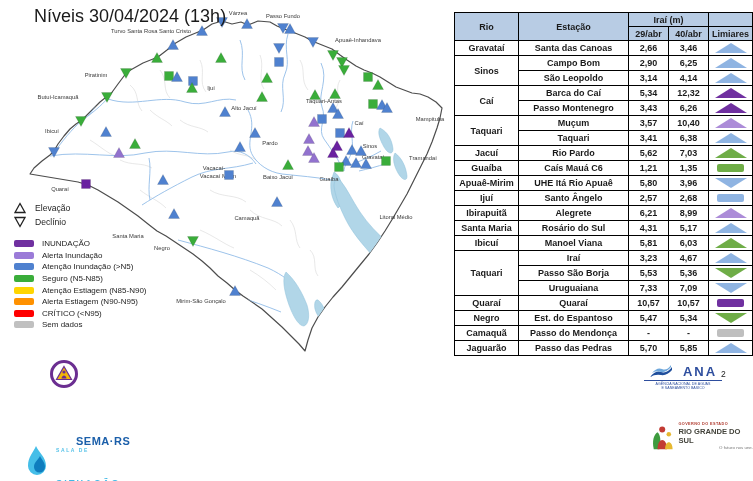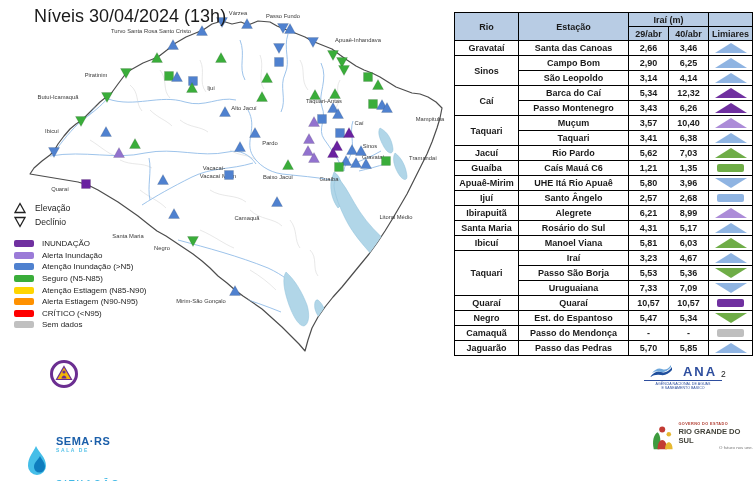--- a/index.html
+++ b/index.html
@@ -22,21 +22,21 @@
   #levels-table{position:absolute;left:454px;top:12px;border-collapse:collapse;table-layout:fixed;}
   #levels-table th,#levels-table td{border:1px solid #000;font-size:9px;font-weight:bold;color:#1a1a1a;text-align:center;vertical-align:middle;padding:0;overflow:hidden;white-space:nowrap;}
   #levels-table th{background:#b8cce4;height:13px;}
   #levels-table td{height:14px;background:#fff;}
   .tri-up{width:0;height:0;border-left:16px solid transparent;border-right:16px solid transparent;border-bottom:10px solid #8fb4e2;margin:0 auto;}
   .tri-down{width:0;height:0;border-left:16px solid transparent;border-right:16px solid transparent;border-top:10px solid #8fb4e2;margin:0 auto;}
   .rect-shape{width:27px;height:8px;border-radius:2px;background:#8fb4e2;margin:0 auto;}
   
   #defesa-logo{position:absolute;left:49px;top:359px;}
   #sema-logo{position:absolute;left:26px;top:436px;display:flex;align-items:center;gap:6px;}
-  .sema-name{font-size:11px;font-weight:bold;color:#1b5faa;letter-spacing:0.5px;line-height:11px;}
+  .sema-name{font-size:11px;font-weight:bold;color:#1b5faa;letter-spacing:0.5px;line-height:11px;margin-left:20px;}
   .sema-sub1{font-size:5px;font-weight:bold;color:#56c2e8;letter-spacing:1.6px;line-height:7px;}
   .sema-sub2{font-size:9px;font-weight:bold;color:#3fb8e5;letter-spacing:2.2px;line-height:10px;margin-top:24px;}
   #ana-logo{position:absolute;left:644px;top:364px;width:78px;text-align:center;}
   .ana-row{display:flex;align-items:center;justify-content:center;gap:10px;}
   .ana-name{font-size:13px;font-weight:bold;color:#2e4e9e;letter-spacing:2px;}
   .ana-sub{font-size:3.6px;color:#2e4e9e;line-height:4.4px;border-top:0.5px solid #2e4e9e;margin-top:1px;padding-top:1px;}
   #page-num{position:absolute;left:721px;top:369px;font-size:8.5px;color:#222;}
   #rs-logo{position:absolute;left:650px;top:422px;display:flex;align-items:center;gap:4px;}
   .rs-gov{font-size:3.8px;font-weight:bold;color:#b03a2e;letter-spacing:0.4px;line-height:5px;}
   .rs-name{font-size:7.6px;font-weight:bold;color:#44443c;line-height:9px;}

